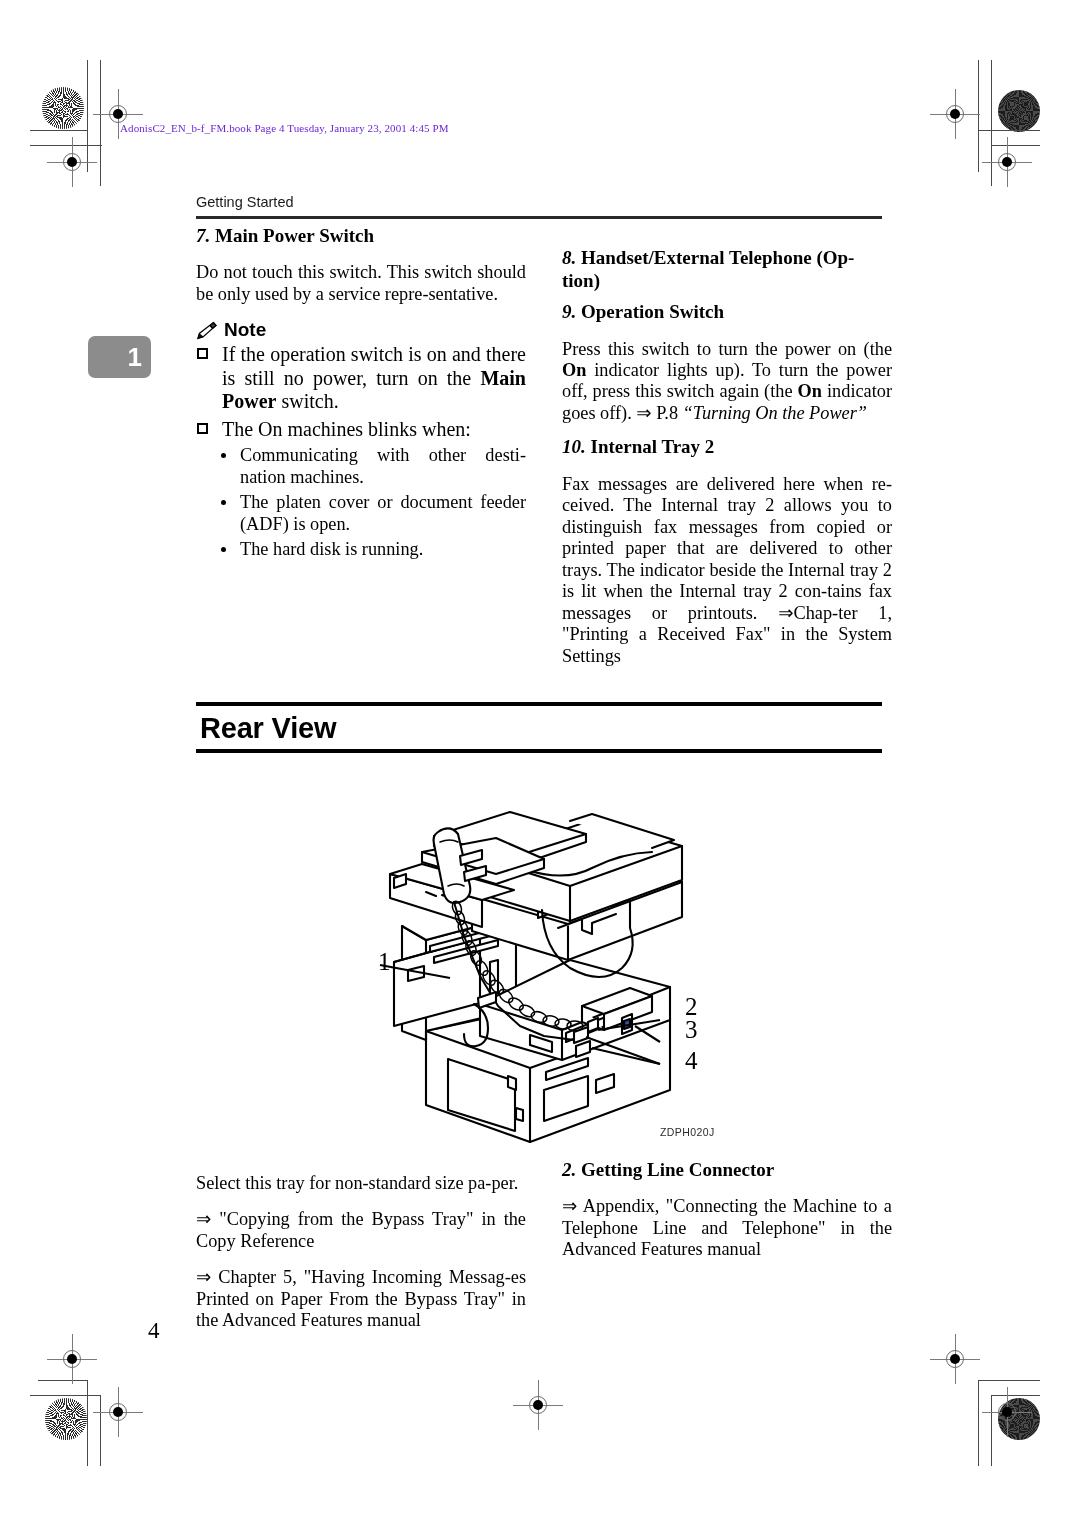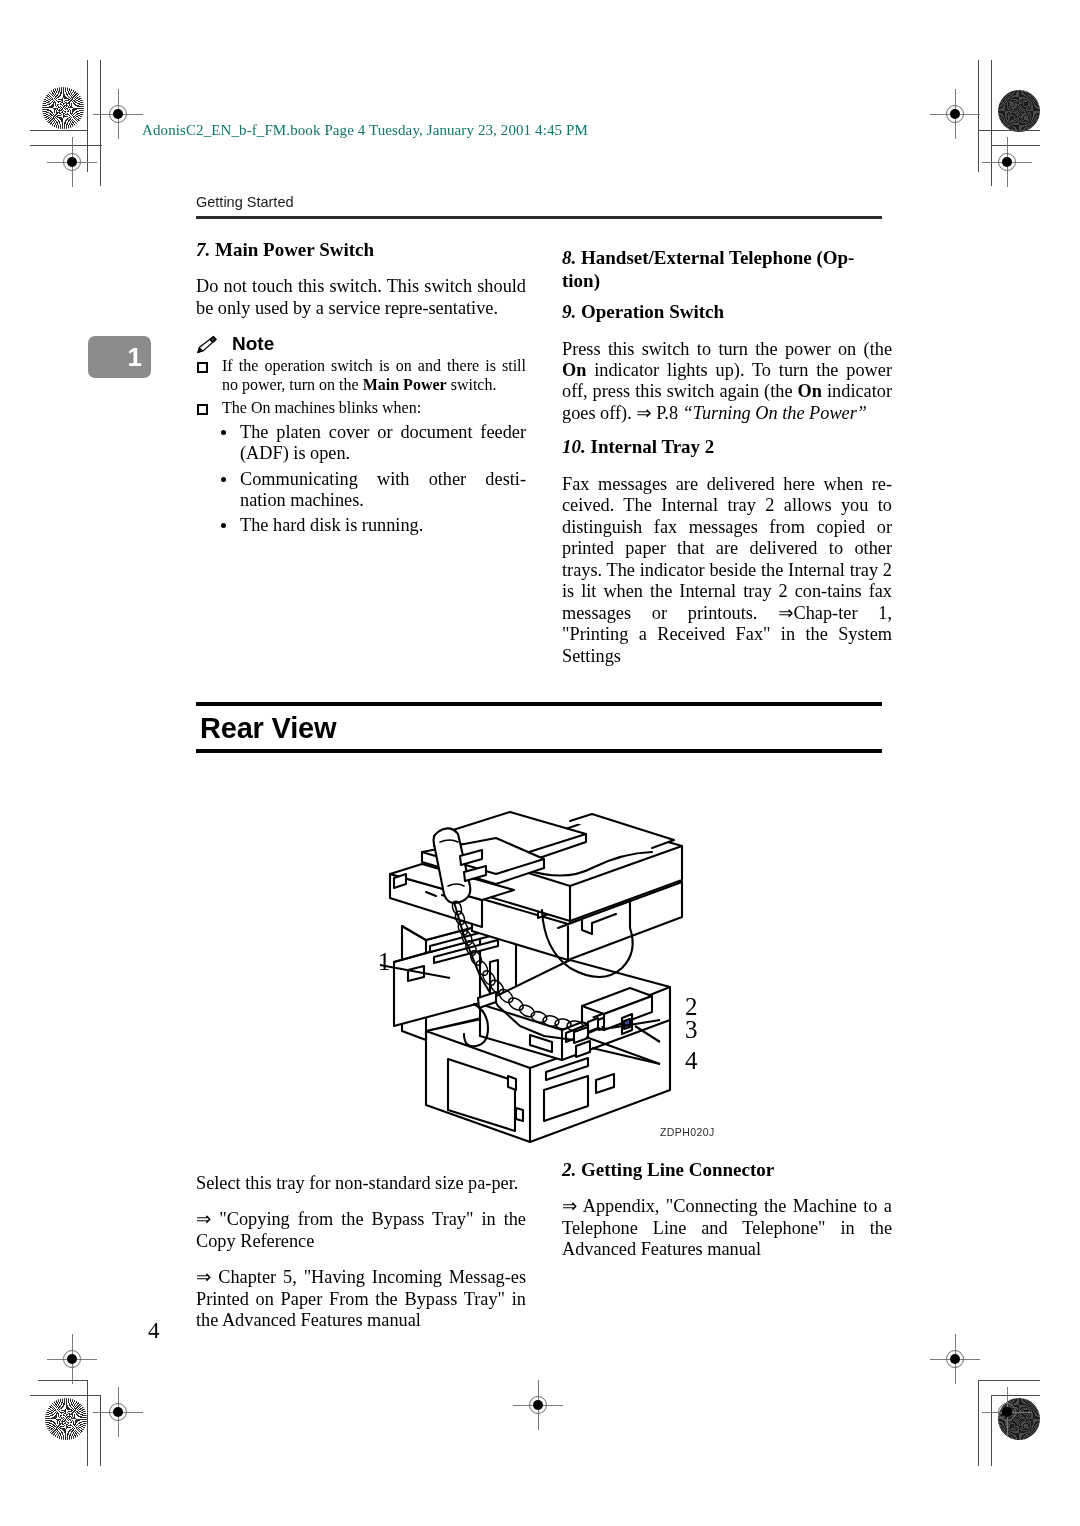--- a/index.html
+++ b/index.html
@@ -69,25 +69,24 @@
     pointer-events: none;
   }
 
   
   .header-line {
     position: absolute;
     left: 120px;
     top: 122px;
     width: 520px;
     font-family: "Liberation Serif", serif;
-    font-size: 15px;
+    font-size: 11px;
     letter-spacing: 0.1px;
-    color: #0f766e;
+    color: #6d28d9;
     white-space: nowrap;
-    padding-left: 22px;
   }
 
   .running-head {
     position: absolute;
     left: 196px;
     top: 194px;
     font-family: "Liberation Sans", sans-serif;
     font-size: 14.5px;
     color: #1a1a1a;
   }
@@ -152,39 +151,39 @@
     font-size: 18.3px;
     line-height: 1.175;
     text-align: justify;
     text-justify: inter-word;
     hyphens: manual;
   }
 
   .note-head {
     display: flex;
     align-items: center;
-    gap: 15px;
+    gap: 7px;
     margin: 14px 0 2px 0;
   }
   .note-head .label {
     font-family: "Liberation Sans", sans-serif;
     font-weight: bold;
     font-size: 19px;
   }
 
   ul.sqlist, ul.dotlist {
     list-style: none;
     margin: 0;
     padding: 0;
   }
   ul.sqlist > li {
     position: relative;
     padding-left: 26px;
     margin-bottom: 4px;
-    font-size: 16px;
+    font-size: 20px;
     line-height: 1.175;
     text-align: justify;
   }
   ul.sqlist > li > .sq {
     position: absolute;
     left: 1px;
     top: 5px;
     width: 11px;
     height: 11px;
     border: 2px solid #000;
@@ -350,21 +349,21 @@
   </div>
 </div>
 
 <div class="header-line">AdonisC2_EN_b-f_FM.book  Page 4  Tuesday, January 23, 2001  4:45 PM</div>
 
 <div class="running-head">Getting Started</div>
 <div class="running-rule"></div>
 
 <div class="chapter-tab">1</div>
 
-<div class="col col-left" style="top:238px;">
+<div class="col col-left" style="top:224px;">
 
   <div class="sub-head">
     <span class="num">7.</span>
     <span>Main Power Switch</span>
   </div>
   <p class="body">Do not touch this switch. This switch should be only used by a service repre-sentative.</p>
 
   <div class="note-head">
     <span style="display:inline-block;width:21px;height:19px;">
       <svg width="21" height="19" viewBox="0 0 21 19" xmlns="http://www.w3.org/2000/svg">
@@ -386,25 +385,25 @@
     </li>
     <li style="text-align:left;">
       <span class="sq"></span>
       <span>The On machines blinks when:</span>
     </li>
   </ul>
 
   <ul class="dotlist">
     <li>
       <span class="bt"></span>
-      <span>The platen cover or document feeder (ADF) is open.</span>
+      <span>Communicating with other desti-nation machines.</span>
     </li>
     <li>
       <span class="bt"></span>
-      <span>Communicating with other desti-nation machines.</span>
+      <span>The platen cover or document feeder (ADF) is open.</span>
     </li>
     <li class="lastline">
       <span class="bt"></span>
       <span>The hard disk is running.</span>
     </li>
   </ul>
 </div>
 
 <div class="col col-right" style="top:246px;">
 

